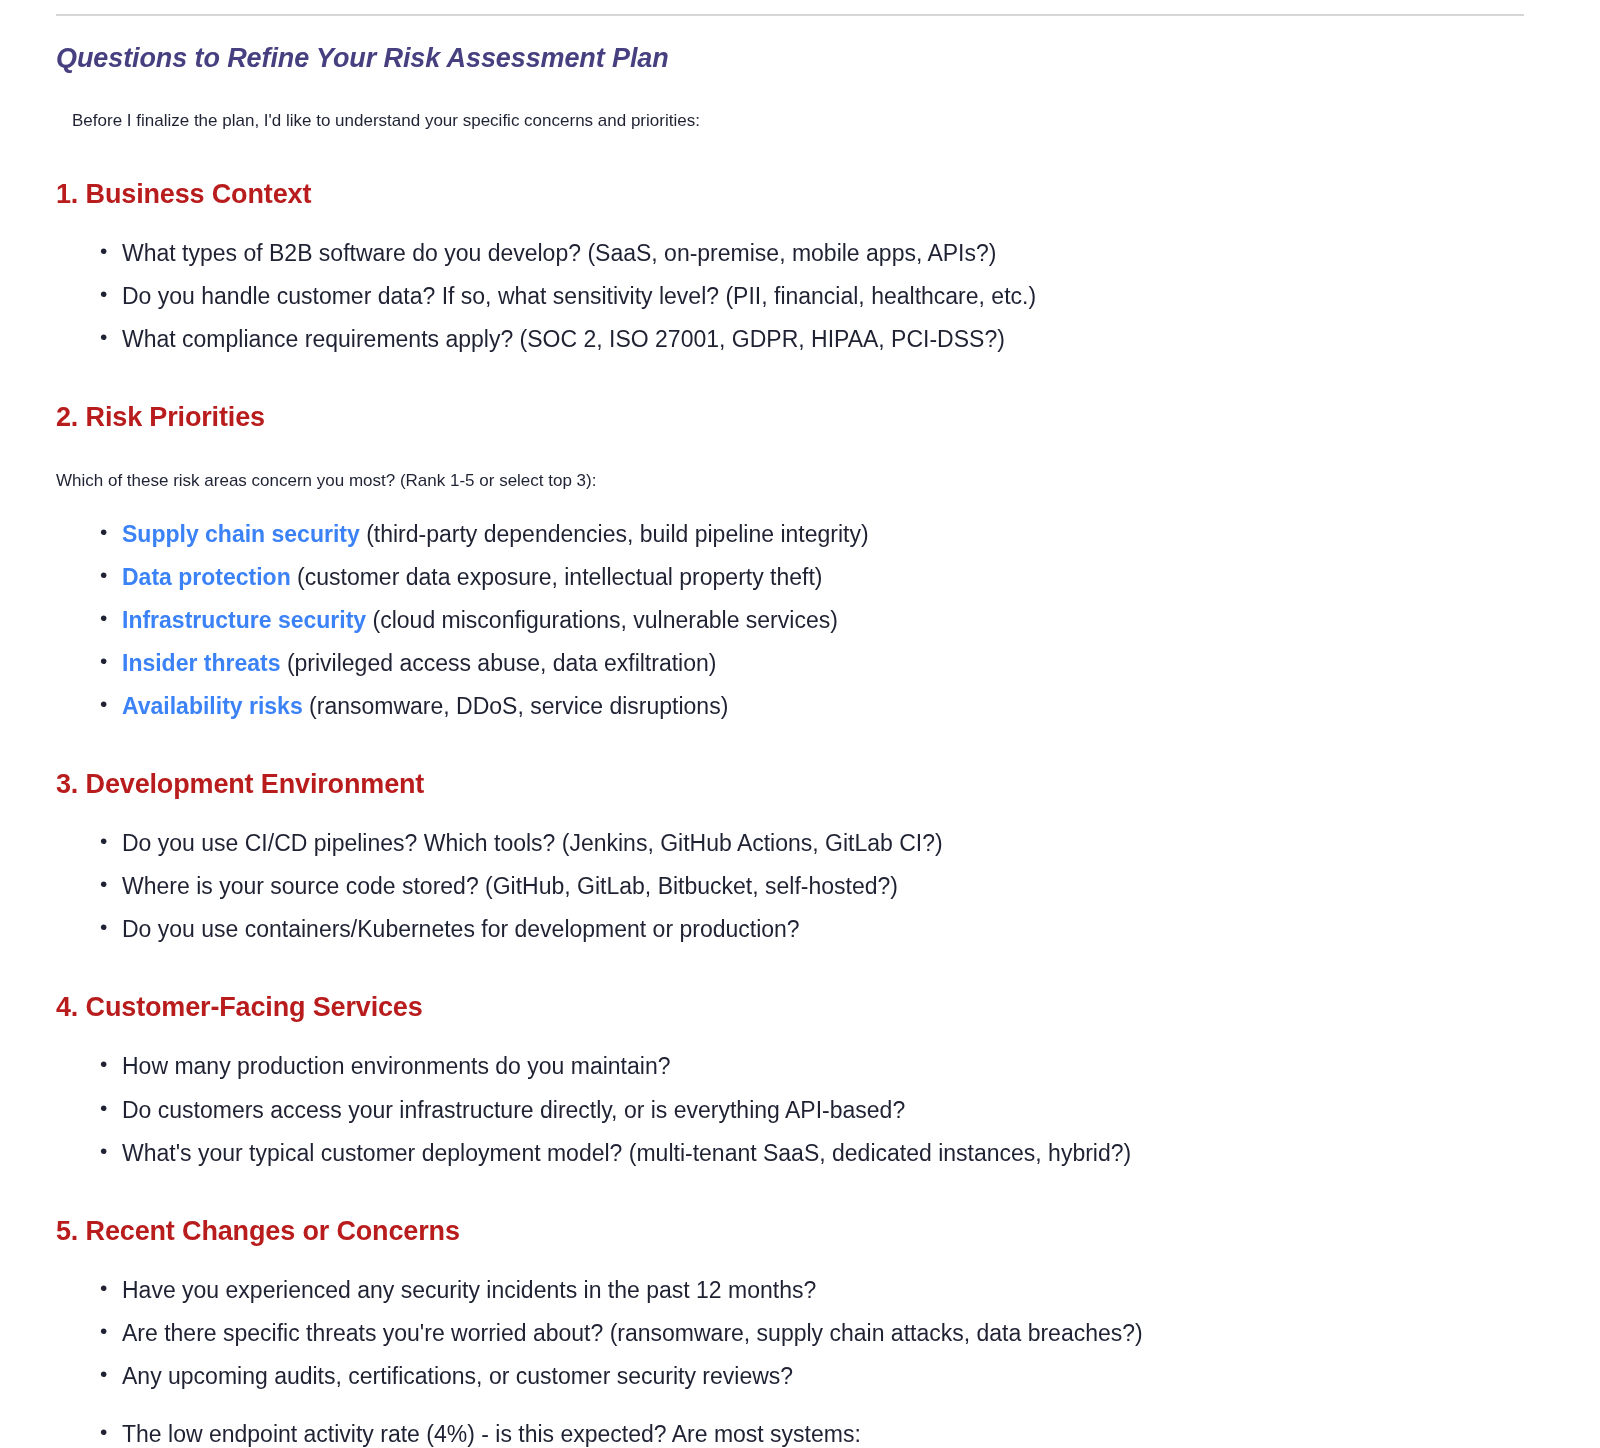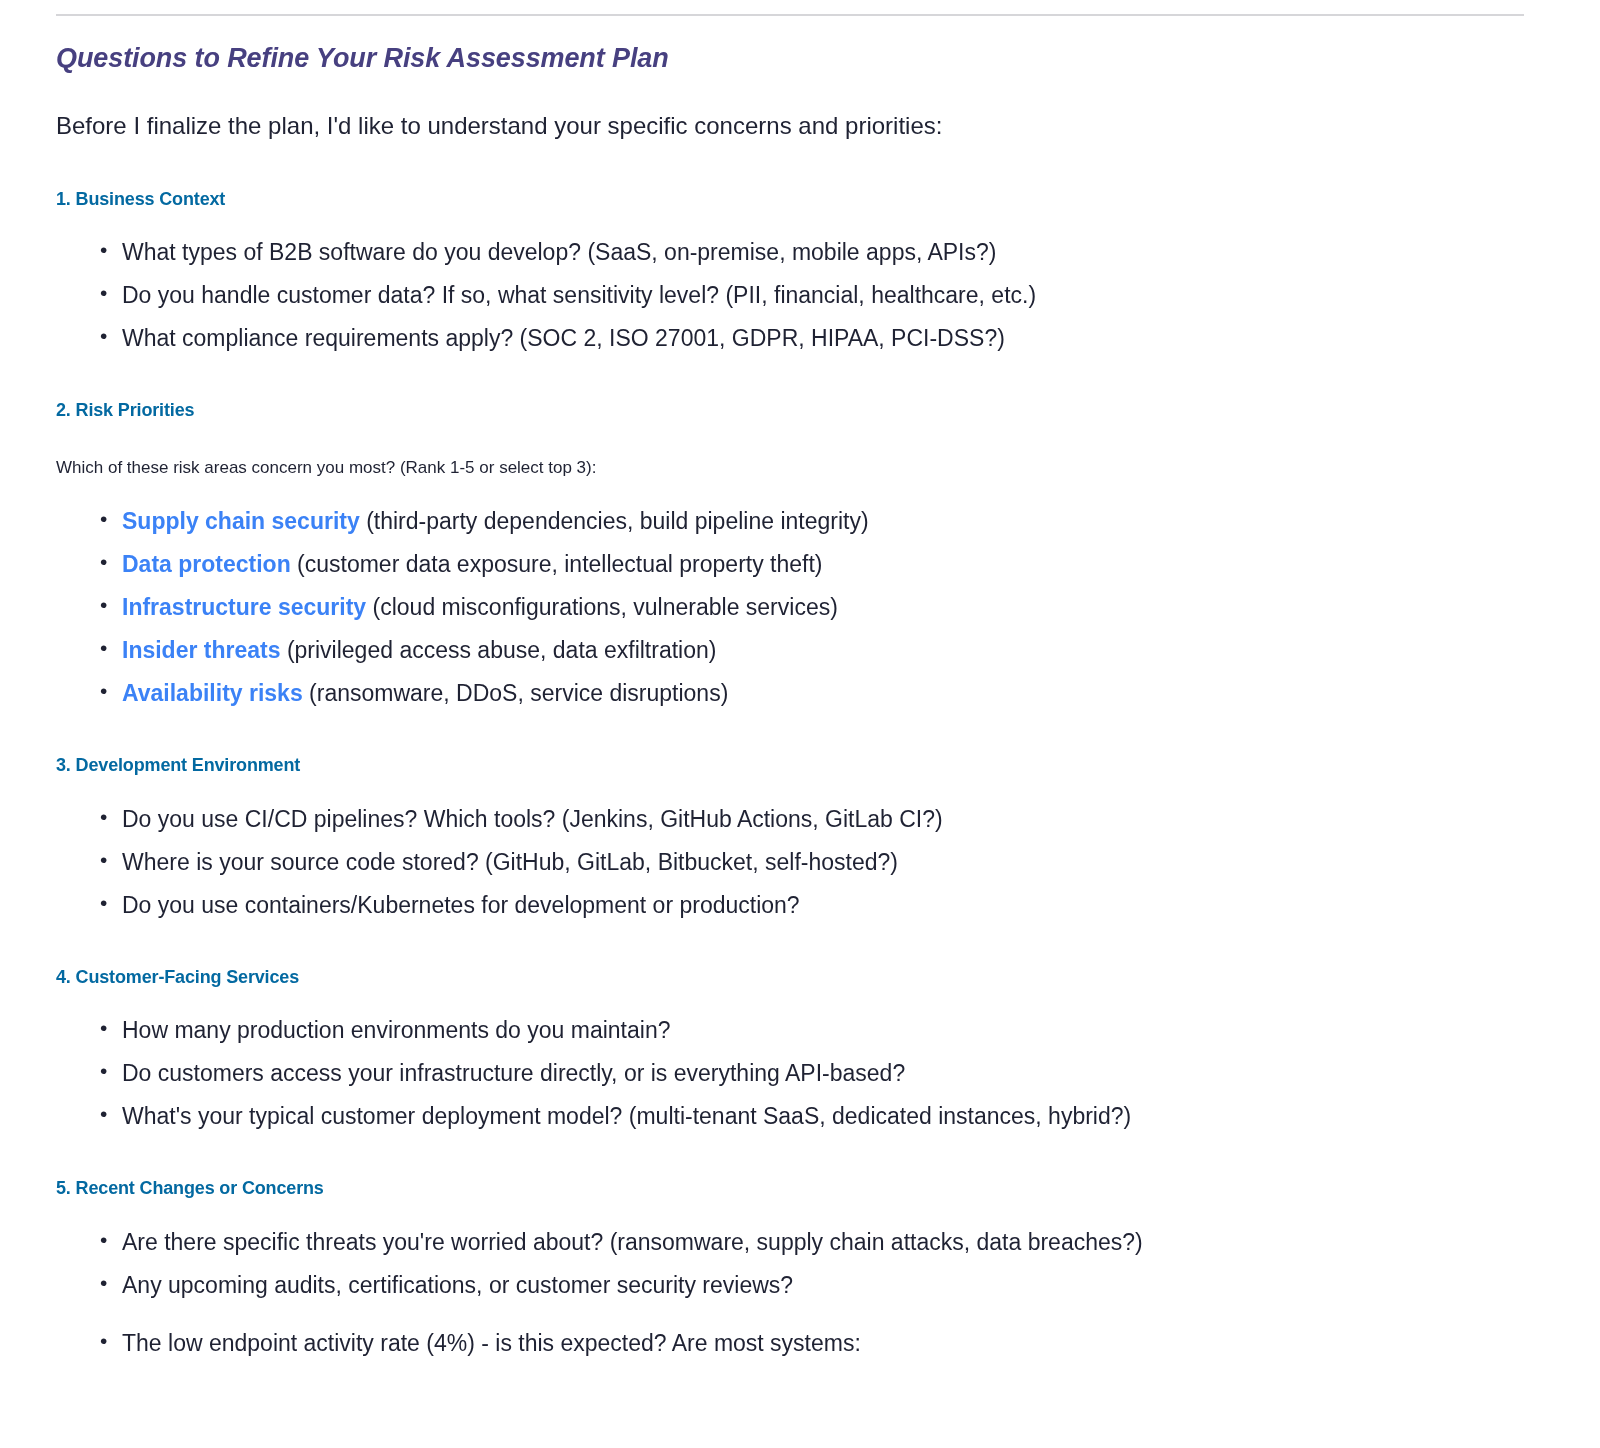--- a/index.html
+++ b/index.html
@@ -40,32 +40,32 @@
     font-size: 27px;
     line-height: 1.25;
     font-weight: bold;
     color: #474080;
     margin: 26px 0 0 0;
     letter-spacing: -0.1px;
     font-style: italic;
   }
 
   p.intro {
-    font-size: 24px;
+    font-size: 17px;
     line-height: 1.5;
     color: #1f2233;
-    margin: 32px 0 0 0;
+    margin: 32px 0 0 16px;
     font-weight: 400;
   }
 
   h2.section-title {
-    font-size: 18px;
+    font-size: 27px;
     line-height: 1.3;
     font-weight: bold;
-    color: #0369a1;
+    color: #b91c1c;
     margin: 44px 0 0 0;
     letter-spacing: -0.15px;
   }
 
   p.section-lead {
     font-size: 17px;
     line-height: 1.5;
     color: #1f2233;
     margin: 32px 0 0 0;
   }
@@ -145,20 +145,21 @@
           <h2 class="section-title">4. Customer-Facing Services</h2>
           <ul class="bullets">
             <li><span>How many production environments do you maintain?</span></li>
             <li><span>Do customers access your infrastructure directly, or is everything API-based?</span></li>
             <li><span>What's your typical customer deployment model? (multi-tenant SaaS, dedicated instances, hybrid?)</span></li>
           </ul>
         </section>
         <section>
           <h2 class="section-title">5. Recent Changes or Concerns</h2>
           <ul class="bullets">
+            <li><span>Have you experienced any security incidents in the past 12 months?</span></li>
             <li><span>Are there specific threats you're worried about? (ransomware, supply chain attacks, data breaches?)</span></li>
             <li><span>Any upcoming audits, certifications, or customer security reviews?</span></li>
           </ul>
         </section>
         <section>
           <ul class="bullets">
             <li class="has-sub"><span>The low endpoint activity rate (4%) - is this expected? Are most systems:</span></li>
           </ul>
         </section>
       </div>

